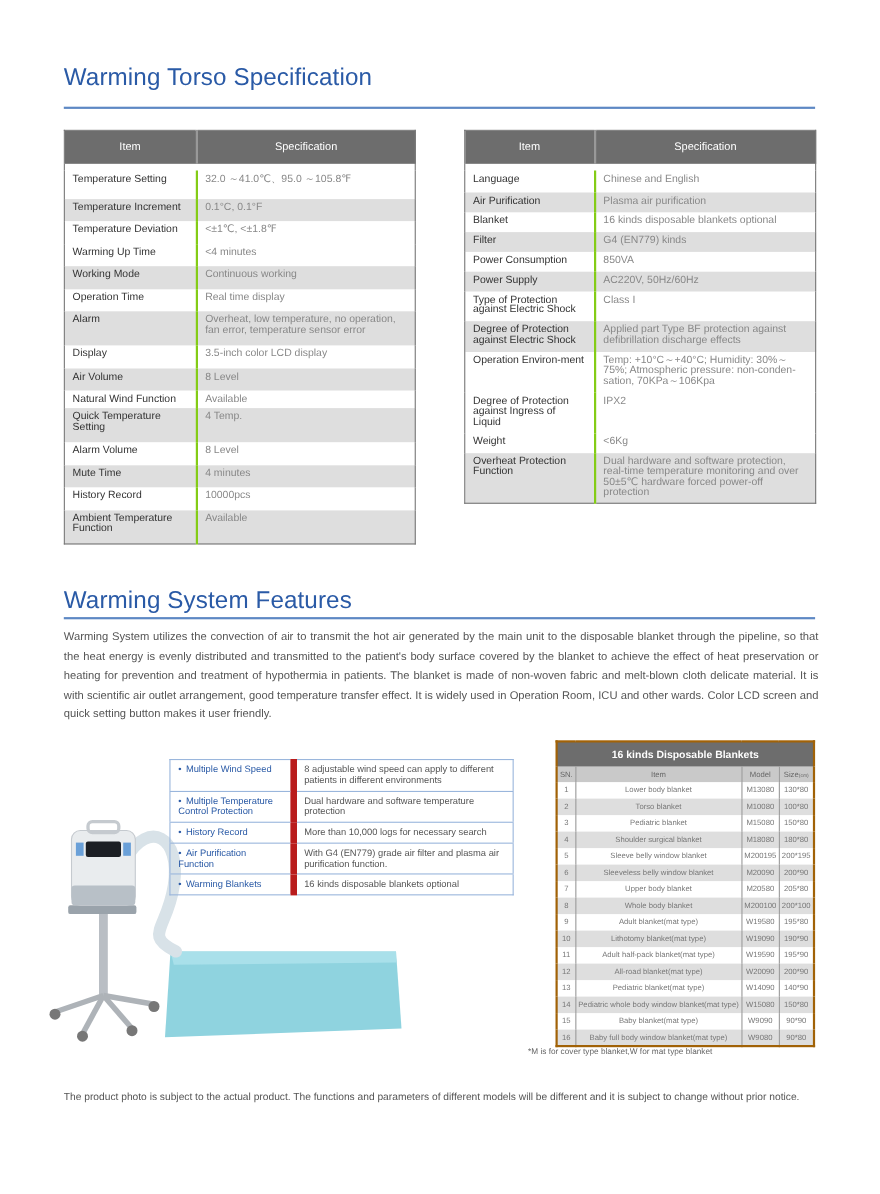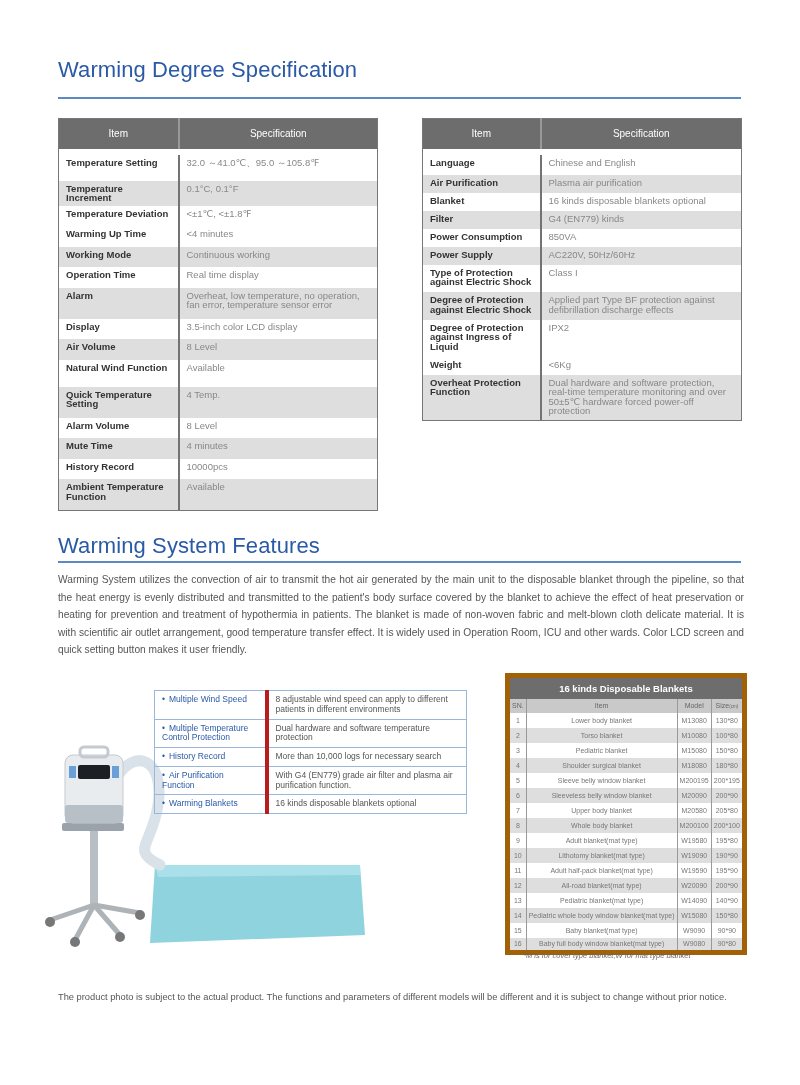--- a/index.html
+++ b/index.html
@@ -12,56 +12,56 @@
   }
   .section-rule { position: absolute; left: 58px; width: 683px; height: 2px; background: #5d88c4; }
 
   table.spec { position: absolute; border-collapse: collapse; font-size: 9.5px; border: 1.5px solid #777; }
   table.spec th {
     background: #6d6d6d; color: #fff; font-weight: normal; font-size: 10px;
     height: 30px; text-align: center; border-right: 2px solid #999;
   }
   table.spec th:last-child { border-right: none; }
   table.spec td { padding: 3px 7px; vertical-align: top; line-height: 1.0; }
-  table.spec td.k { font-weight: bold; color: #333; border-right: 2px solid #737373; }
+  table.spec td.k { font-weight: normal; color: #333; border-right: 2px solid #84cc16; }
   table.spec td.v { color: #888; }
   table.spec tr.alt td { background: #dedede; }
   table.spec tr.spacer td { height: 6px; padding: 0; background: #fff; }
 
   .para {
     position: absolute; left: 58px; top: 571px; width: 686px;
     font-size: 10.2px; line-height: 17.5px; color: #555; text-align: justify;
   }
 
   .feat { position: absolute; left: 154px; top: 690px; width: 313px; border: 1px solid #9ab6dc; border-collapse: collapse; font-size: 8.5px; }
   .feat td { padding: 4px 7px; vertical-align: top; line-height: 1.15; border-bottom: 1px solid #9ab6dc; }
-  .feat td.fk { color: #2a5aa6; width: 112px; border-right: 4px solid #b91c1c; }
+  .feat td.fk { color: #2a5aa6; width: 112px; border-right: 6px solid #b91c1c; }
   .feat td.fv { color: #555; }
   .feat tr:last-child td { border-bottom: none; }
   .bullet { color: #2a5aa6; margin-right: 4px; }
 
   .product { position: absolute; left: 40px; top: 735px; width: 330px; height: 215px; }
 
-  .blk { position: absolute; left: 505px; top: 673px; width: 229px; border-collapse: collapse; font-size: 7px; color: #777; border: 5px solid #a16207; }
+  .blk { position: absolute; left: 505px; top: 673px; width: 229px; border-collapse: collapse; font-size: 7px; color: #777; border: 2px solid #a16207; }
   .blk th.cap { background: #6d6d6d; color: #fff; font-size: 9.5px; font-weight: bold; height: 23px; }
   .blk tr.head td { background: #c9c9c9; color: #666; height: 14px; text-align: center; }
   .blk td { text-align: center; height: 15px; border-right: 1.5px solid #999; padding: 0 2px; white-space: nowrap; }
   .blk td:last-child { border-right: none; }
   .blk tr.alt td { background: #dedede; }
   .blk td.sn { width: 17px; }
   .blk td.model { width: 36px; }
   .blk td.size { width: 34px; }
 
-  .footnote1 { position: absolute; left: 523px; top: 951px; font-size: 7.5px; color: #666; font-style: italic; }
+  .footnote1 { position: absolute; left: 480px; top: 951px; font-size: 7.5px; color: #666; }
   .footnote2 { position: absolute; left: 58px; top: 992px; font-size: 9.3px; color: #555; }
 </style>
 </head>
 <body>
 
-<h1 class="section-title" style="top:57px;">Warming Degree Specification</h1>
+<h1 class="section-title" style="top:57px;">Warming Torso Specification</h1>
 <div class="section-rule" style="top:97px;"></div>
 
 <table class="spec" style="left:58px; top:118px; width:320px;">
   <thead>
     <tr>
       <th style="width:120px;">Item</th>
       <th>Specification</th>
     </tr>
   </thead>
   <tbody id="left-body">
@@ -98,21 +98,21 @@
       </tr>
       <tr>
         <td class="k" style="height:20.5px">Display</td>
         <td class="v">3.5-inch color LCD display</td>
       </tr>
       <tr class="alt">
         <td class="k" style="height:20.5px">Air Volume</td>
         <td class="v"> 8 Level</td>
       </tr>
       <tr>
-        <td class="k" style="height:27px">Natural Wind Function</td>
+        <td class="k" style="height:16px">Natural Wind Function</td>
         <td class="v">Available</td>
       </tr>
       <tr class="alt">
         <td class="k" style="height:31px">Quick Temperature Setting</td>
         <td class="v">4 Temp.</td>
       </tr>
       <tr>
         <td class="k" style="height:20.5px">Alarm Volume</td>
         <td class="v">8 Level</td>
       </tr>
@@ -166,20 +166,24 @@
         <td class="k" style="height:18px">Power Supply</td>
         <td class="v">AC220V, 50Hz/60Hz</td>
       </tr>
       <tr>
         <td class="k" style="height:27.5px">Type of Protection against Electric Shock</td>
         <td class="v">Class I</td>
       </tr>
       <tr class="alt">
         <td class="k" style="height:27.5px">Degree of Protection against Electric Shock</td>
         <td class="v">Applied part Type BF protection against defibrillation discharge effects</td>
+      </tr>
+      <tr>
+        <td class="k" style="height:37px">Operation Environ-ment</td>
+        <td class="v">Temp: +10°C～+40°C; Humidity: 30%～75%; Atmospheric pressure: non-conden-sation, 70KPa～106Kpa</td>
       </tr>
       <tr>
         <td class="k" style="height:37px">Degree of Protection against Ingress of Liquid</td>
         <td class="v">IPX2</td>
       </tr>
       <tr>
         <td class="k" style="height:18px">Weight</td>
         <td class="v">&lt;6Kg</td>
       </tr>
       <tr class="alt">

